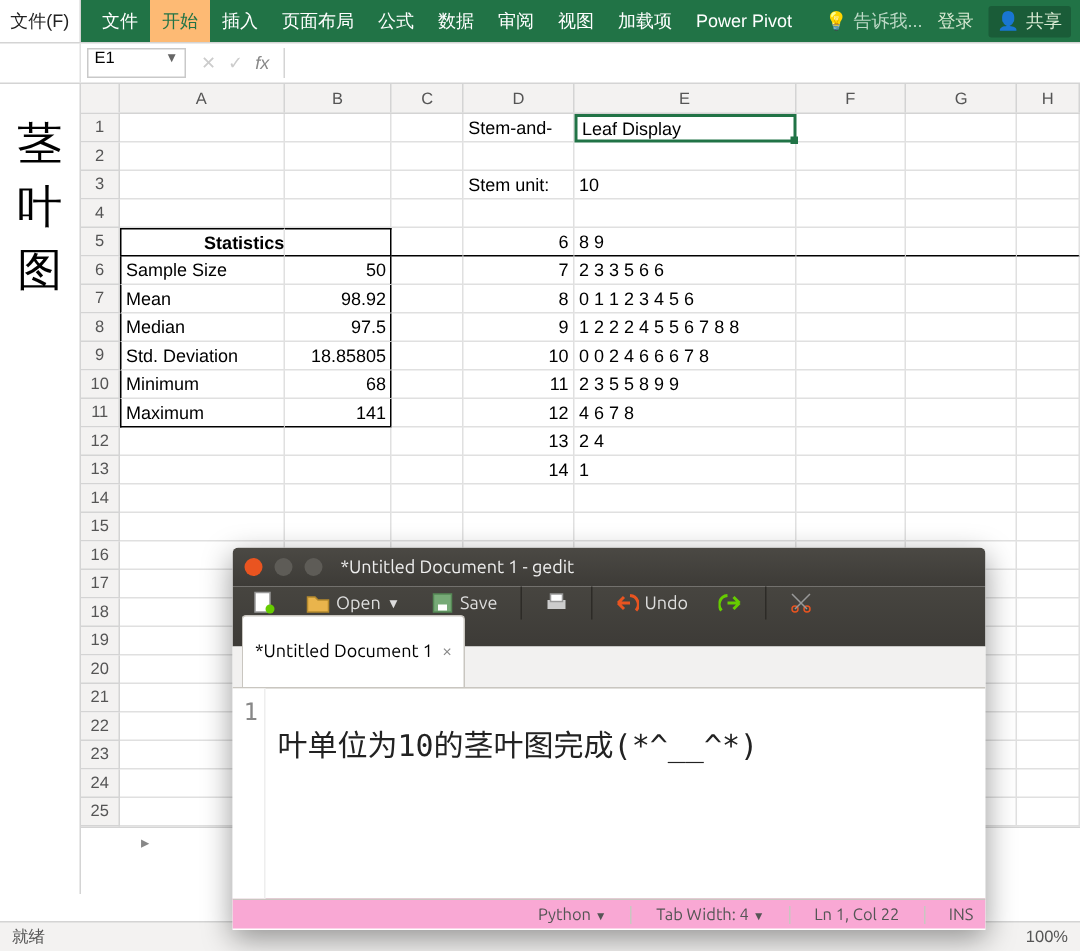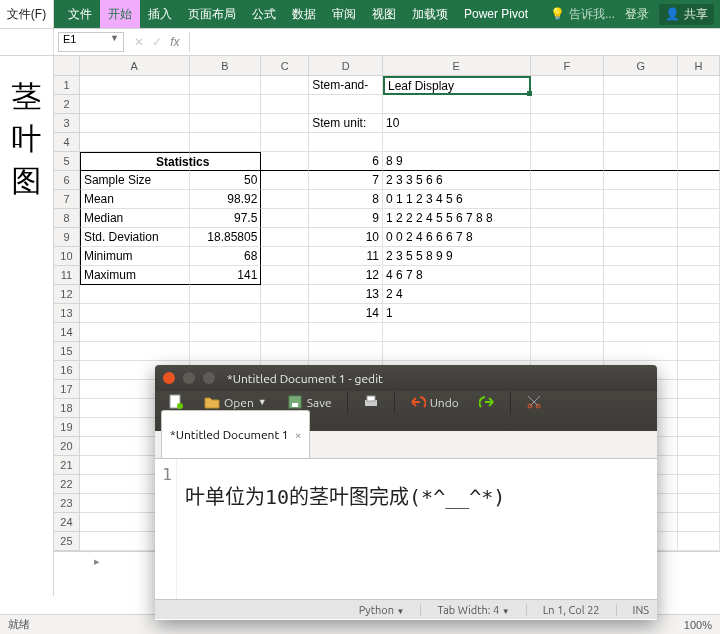--- a/index.html
+++ b/index.html
@@ -3,21 +3,21 @@
 <meta charset="utf-8">
 <style>
   * { box-sizing: border-box; margin: 0; padding: 0; }
   body { font-family: "Microsoft YaHei", Arial, sans-serif; font-size: 12px; background: #fff; width: 720px; height: 634px; overflow: hidden; position: relative; }
 
   
   .ribbon-row { display: flex; align-items: stretch; height: 28px; }
   .file-menu { width: 54px; background: #fff; color: #222; display: flex; align-items: center; justify-content: center; font-size: 12px; border-right: 1px solid #d4d4d4; }
   .ribbon-tabs { flex: 1; background: #217346; display: flex; align-items: center; padding: 0 6px; color: #fff; font-size: 12px; }
   .ribbon-tabs .tab { padding: 0 8px; height: 100%; display: flex; align-items: center; cursor: pointer; }
-  .ribbon-tabs .tab.active { background: #f0abfc; color: #217346; }
+  .ribbon-tabs .tab.active { background: #fdba74; color: #217346; }
   .ribbon-right { margin-left: auto; display: flex; align-items: center; gap: 10px; color: #d9ead3; font-size: 12px; }
   .ribbon-right .bulb { display: inline-flex; align-items: center; gap: 4px; color: #bcd9c6; }
   .share-btn { background: #1a5c38; padding: 2px 6px; border-radius: 2px; display: inline-flex; align-items: center; gap:4px; }
 
   
   .formula-row { display: flex; align-items: center; height: 28px; border-bottom: 1px solid #d4d4d4; border-top: 1px solid #d4d4d4; }
   .spacer-left { width: 54px; border-right: 1px solid #e0e0e0; height: 100%; }
   .name-box { width: 66px; border: 1px solid #c9c9c9; height: 20px; margin-left: 4px; display: flex; padding: 0 4px; font-size: 11px; background: #fff; }
   .name-box .dd { margin-left: auto; color: #666; font-size: 9px; }
   .fx-tools { display: flex; align-items: center; gap: 8px; padding: 0 10px; color: #888; }
@@ -68,21 +68,21 @@
   .win-close { background:#e95420; } .win-min { background:#5e5c57; } .win-max { background:#5e5c57; }
   .gedit-tool { background: linear-gradient(#474540, #3d3b37); height: 40px; display:flex; align-items:flex-start; padding:0 8px; gap:10px; color:#ddd; font-size:12px; }
   .g-btn { display:inline-flex; align-items:center; gap:4px; padding:3px 5px; }
   .g-sep { width:1px; height:22px; background:#2d2b27; }
   .gedit-tabs { height:28px; background:#f2f1f0; border-bottom:1px solid #c9c6c0; display:flex; align-items:flex-end; padding:0 6px; }
   .g-tab { background:#fff; border:1px solid #c9c6c0; border-bottom:none; padding:17px 8px; font-size:12px; border-radius:3px 3px 0 0; display:flex; align-items:center; gap:6px; }
   .g-tab .x { color:#888; cursor:pointer; }
   .gedit-body { display:flex; height:140px; }
   .g-gutter { width:22px; background:#fff; border-right:1px solid #eee; color:#888; font-size:16px; text-align:right; padding:6px 4px; font-family: "DejaVu Sans Mono", monospace; }
   .g-text { flex:1; padding:6px 8px; font-size:20px; font-family: "DejaVu Sans Mono","Noto Sans CJK SC",monospace; color:#222;margin-top:16px; }
-  .gedit-status { height:20px; background:#e5e5e5; border-top:1px solid #c9c6c0; display:flex; align-items:center; font-size:11px; padding:0 8px; gap:16px; color:#555; }
+  .gedit-status { height:20px; background:#f9a8d4; border-top:1px solid #c9c6c0; display:flex; align-items:center; font-size:11px; padding:0 8px; gap:16px; color:#555; }
   .gedit-status .sep { width:1px; height:12px; background:#c9c6c0; }
 
   svg.icon { width:16px; height:16px; }
 </style>
 </head>
 <body>
 
 <div class="ribbon-row">
   <div class="file-menu">文件(F)</div>
   <div class="ribbon-tabs">
@@ -179,21 +179,21 @@
           <div class="cell cC"></div>
           <div class="cell cD"></div>
           <div class="cell cE"></div>
           <div class="cell cF"></div>
           <div class="cell cG"></div>
           <div class="cell cH"></div>
         </div>
         <div class="row stat-head-row">
           <div class="row-h">5</div>
           <div class="cell cA stat-top stat-left bold" style="border-bottom: 1.5px solid rgb(0, 0, 0); justify-content: center;">
-            <span style="position: relative; left: 48px;">Statistics</span>
+            <span style="position: relative; left: 28px;">Statistics</span>
           </div>
           <div class="cell cB stat-top stat-right bold" style="border-bottom: 1.5px solid rgb(0, 0, 0);"></div>
           <div class="cell cC"></div>
           <div class="cell cD right">6</div>
           <div class="cell cE">8 9</div>
           <div class="cell cF"></div>
           <div class="cell cG"></div>
           <div class="cell cH"></div>
         </div>
         <div class="row">

